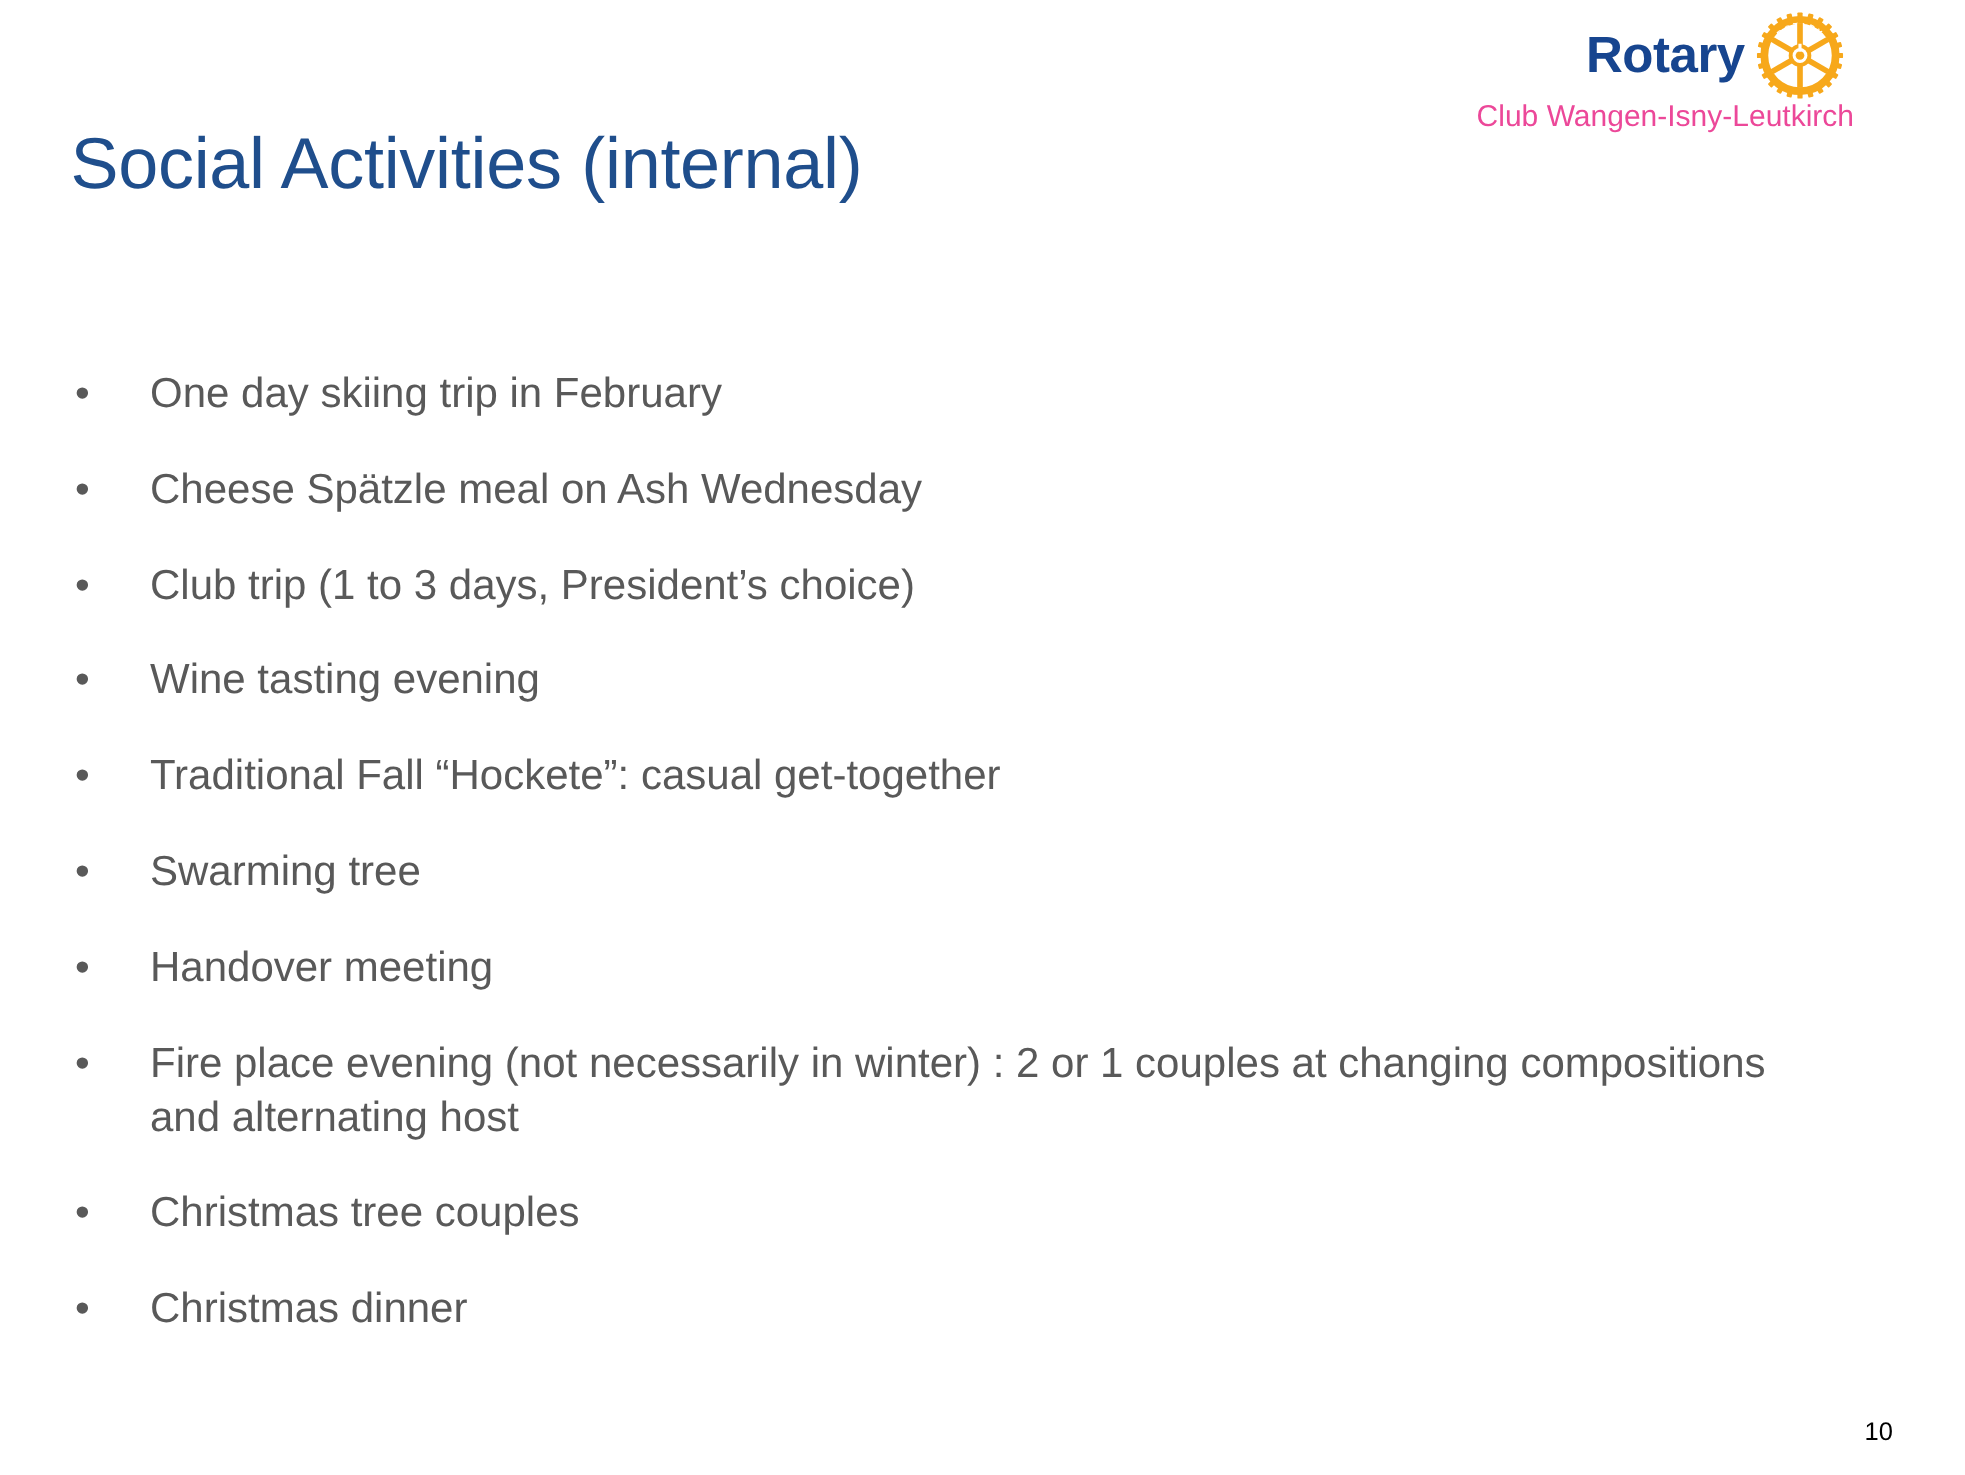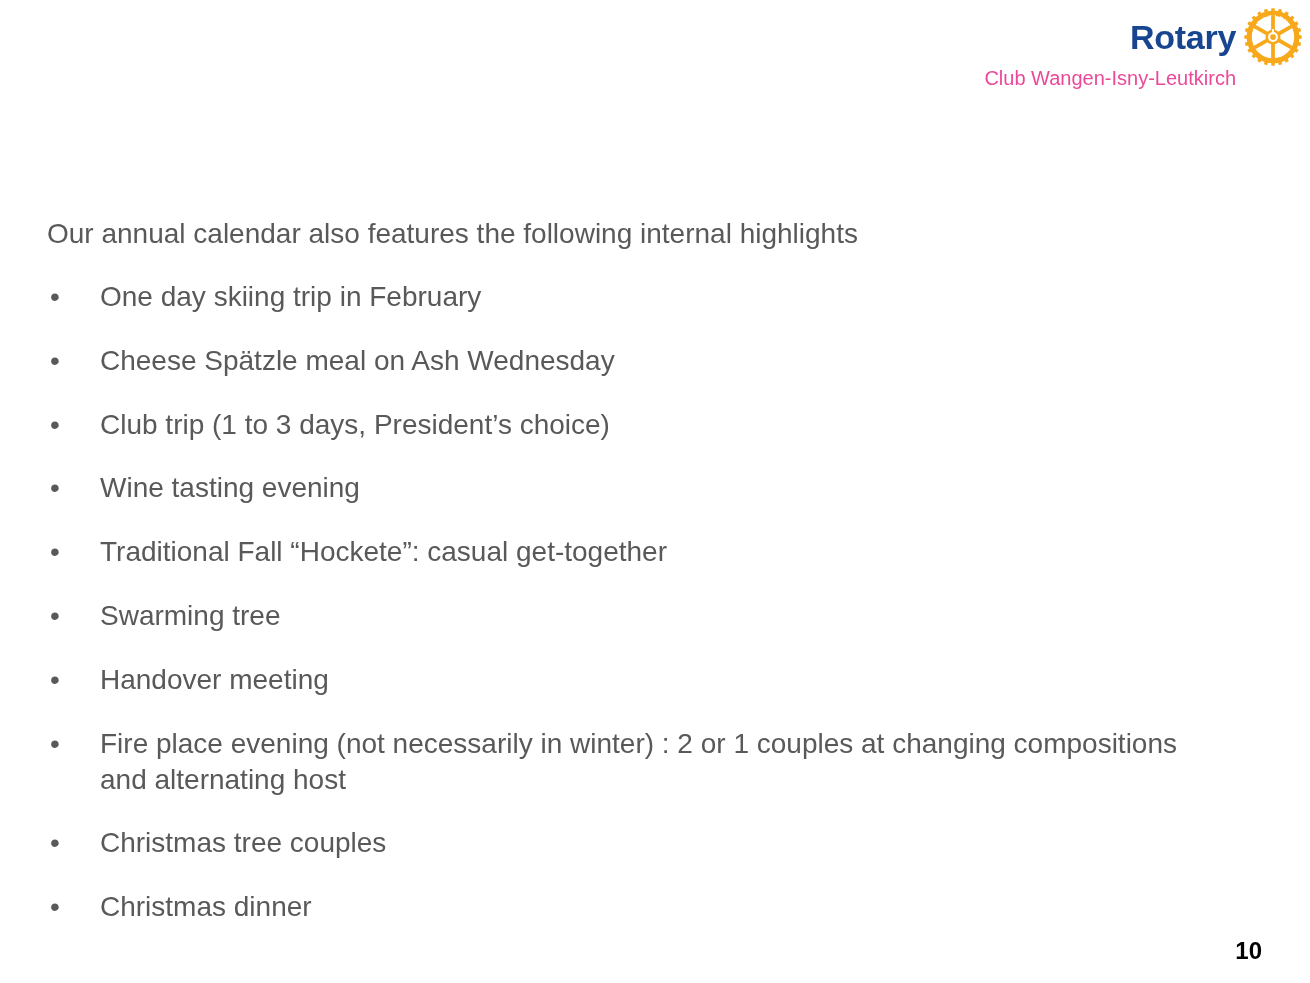--- a/index.html
+++ b/index.html
@@ -18,21 +18,21 @@
     overflow: hidden;
   }
 
   
   .logo-block {
     position: absolute;
     top: 8px;
     right: 8px;
     display: flex;
     flex-direction: column;
-    align-items: flex-end;
+    align-items: center;
     margin-left: 32px;
   }
   .logo-row {
     display: flex;
     align-items: center;
     gap: 8px;
   }
   .logo-wordmark {
     font-family: "Liberation Sans", sans-serif;
     font-size: 34px;
@@ -109,24 +109,23 @@
   .bullet-text {
     display: block;
     margin-top: 28px;
   }
 
   
   .page-number {
     position: absolute;
     right: 48px;
     bottom: 18px;
-    font-size: 24px;
+    font-size: 17px;
     color: #000000;
     font-family: "Liberation Sans", sans-serif;
-    font-weight: bold;
   }
 </style>
 </head>
 <body>
 
 <div class="slide">
 
   <div class="logo-block">
     <div class="logo-row">
       <div class="logo-wordmark">Rotary</div>
@@ -188,23 +187,23 @@
           <circle cx="50" cy="50" r="8.5" fill="#ffffff"></circle>
           <circle cx="50" cy="50" r="5" fill="#F7A81B"></circle>
 
           <rect x="48.2" y="36.5" width="3.6" height="9" fill="#ffffff"></rect>
         </svg>
       </span>
     </div>
     <div class="logo-subtitle">Club Wangen-Isny-Leutkirch</div>
   </div>
 
+  <h1 class="slide-title">Social Activities (internal)</h1>
 
   <div class="body-area">
-    <p class="intro-line">Our annual calendar also features the following internal highlights</p>
 
     <ul class="bullet-list">
       <li class="bullet-item">
         <span class="bullet-marker">•</span>
         <span class="bullet-text">One day skiing trip in February</span>
       </li>
       <li class="bullet-item">
         <span class="bullet-marker">•</span>
         <span class="bullet-text">Cheese Spätzle meal on Ash Wednesday</span>
       </li>

